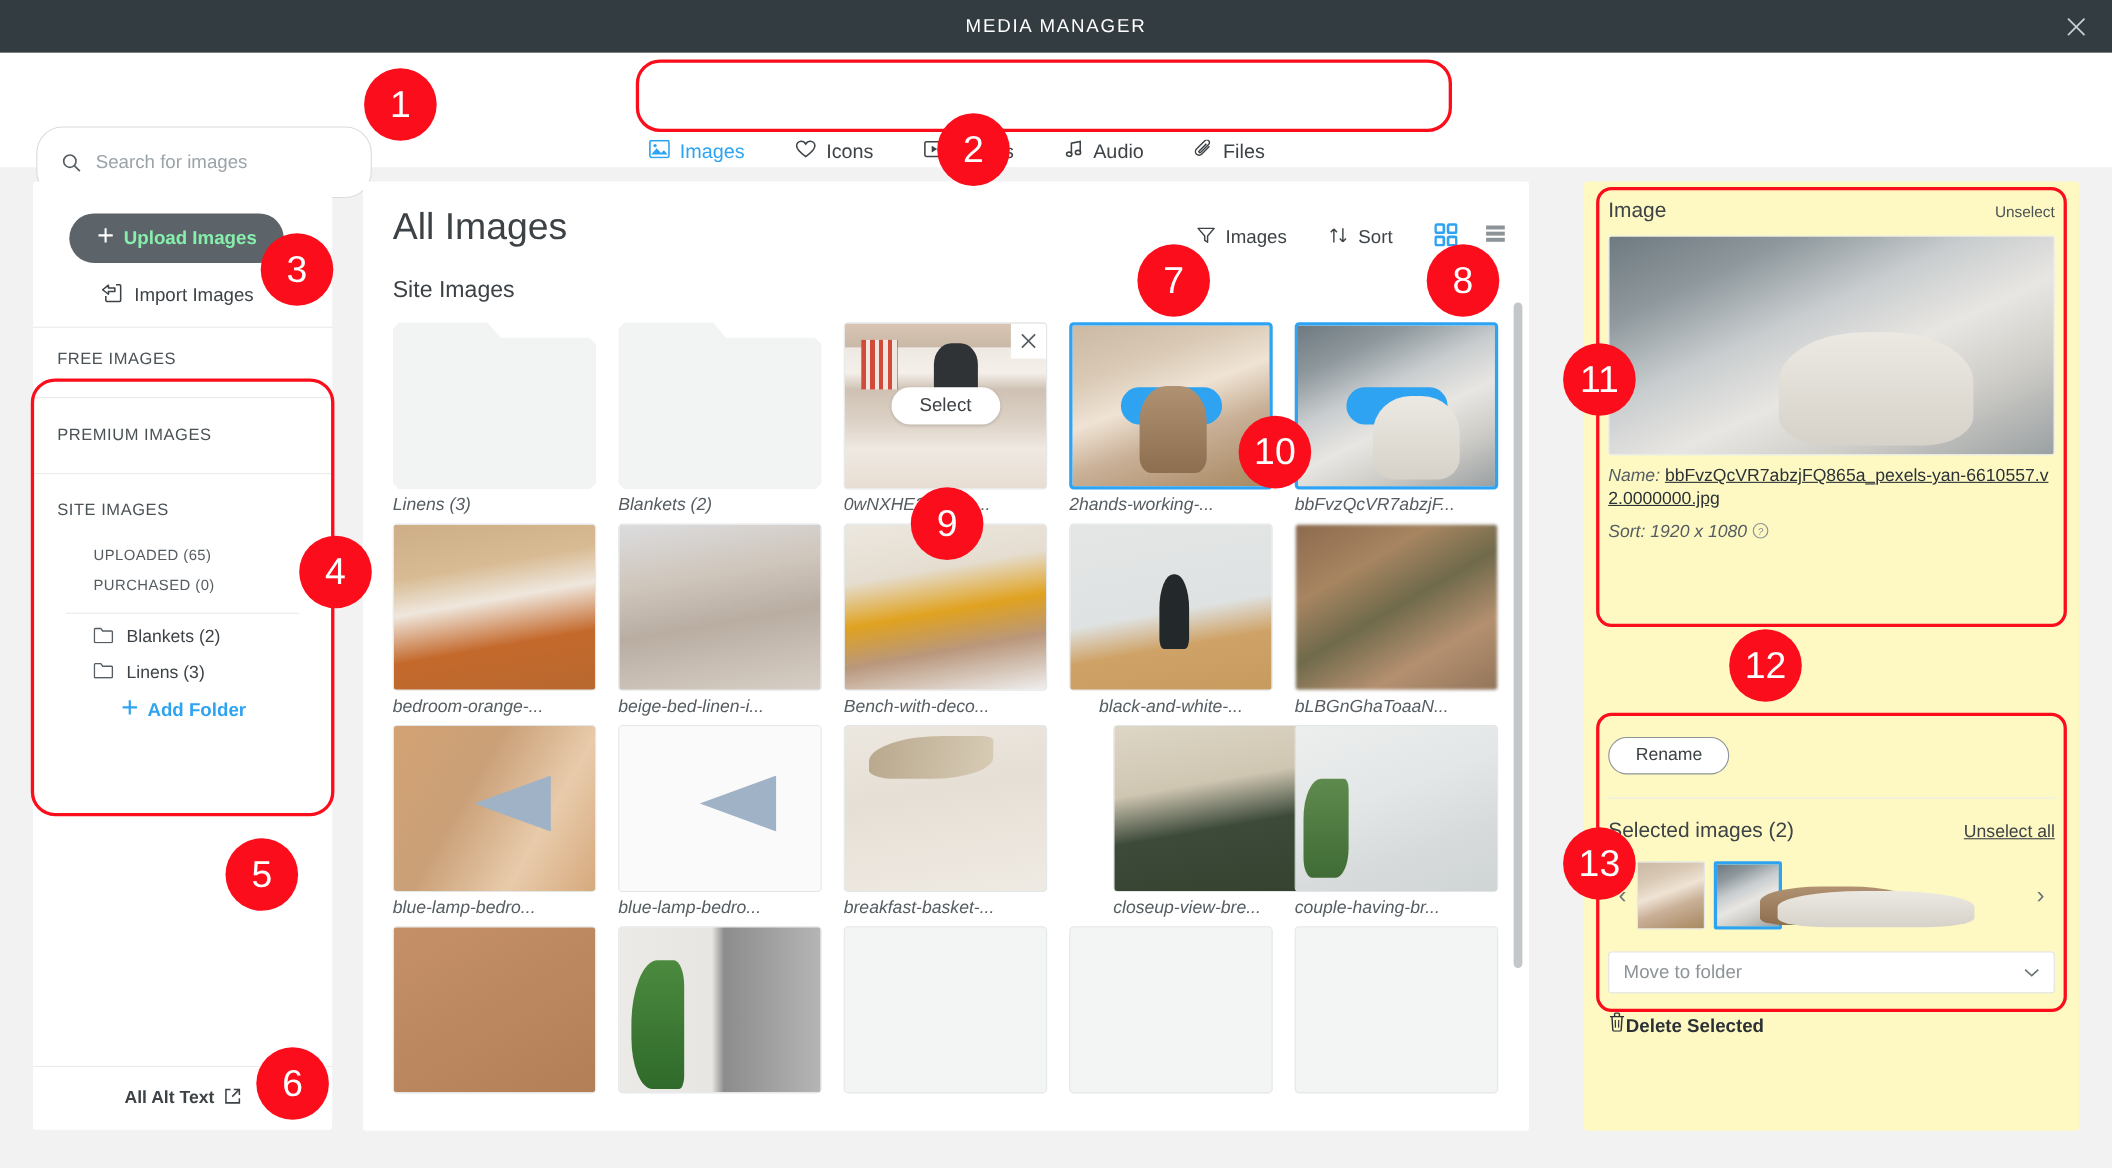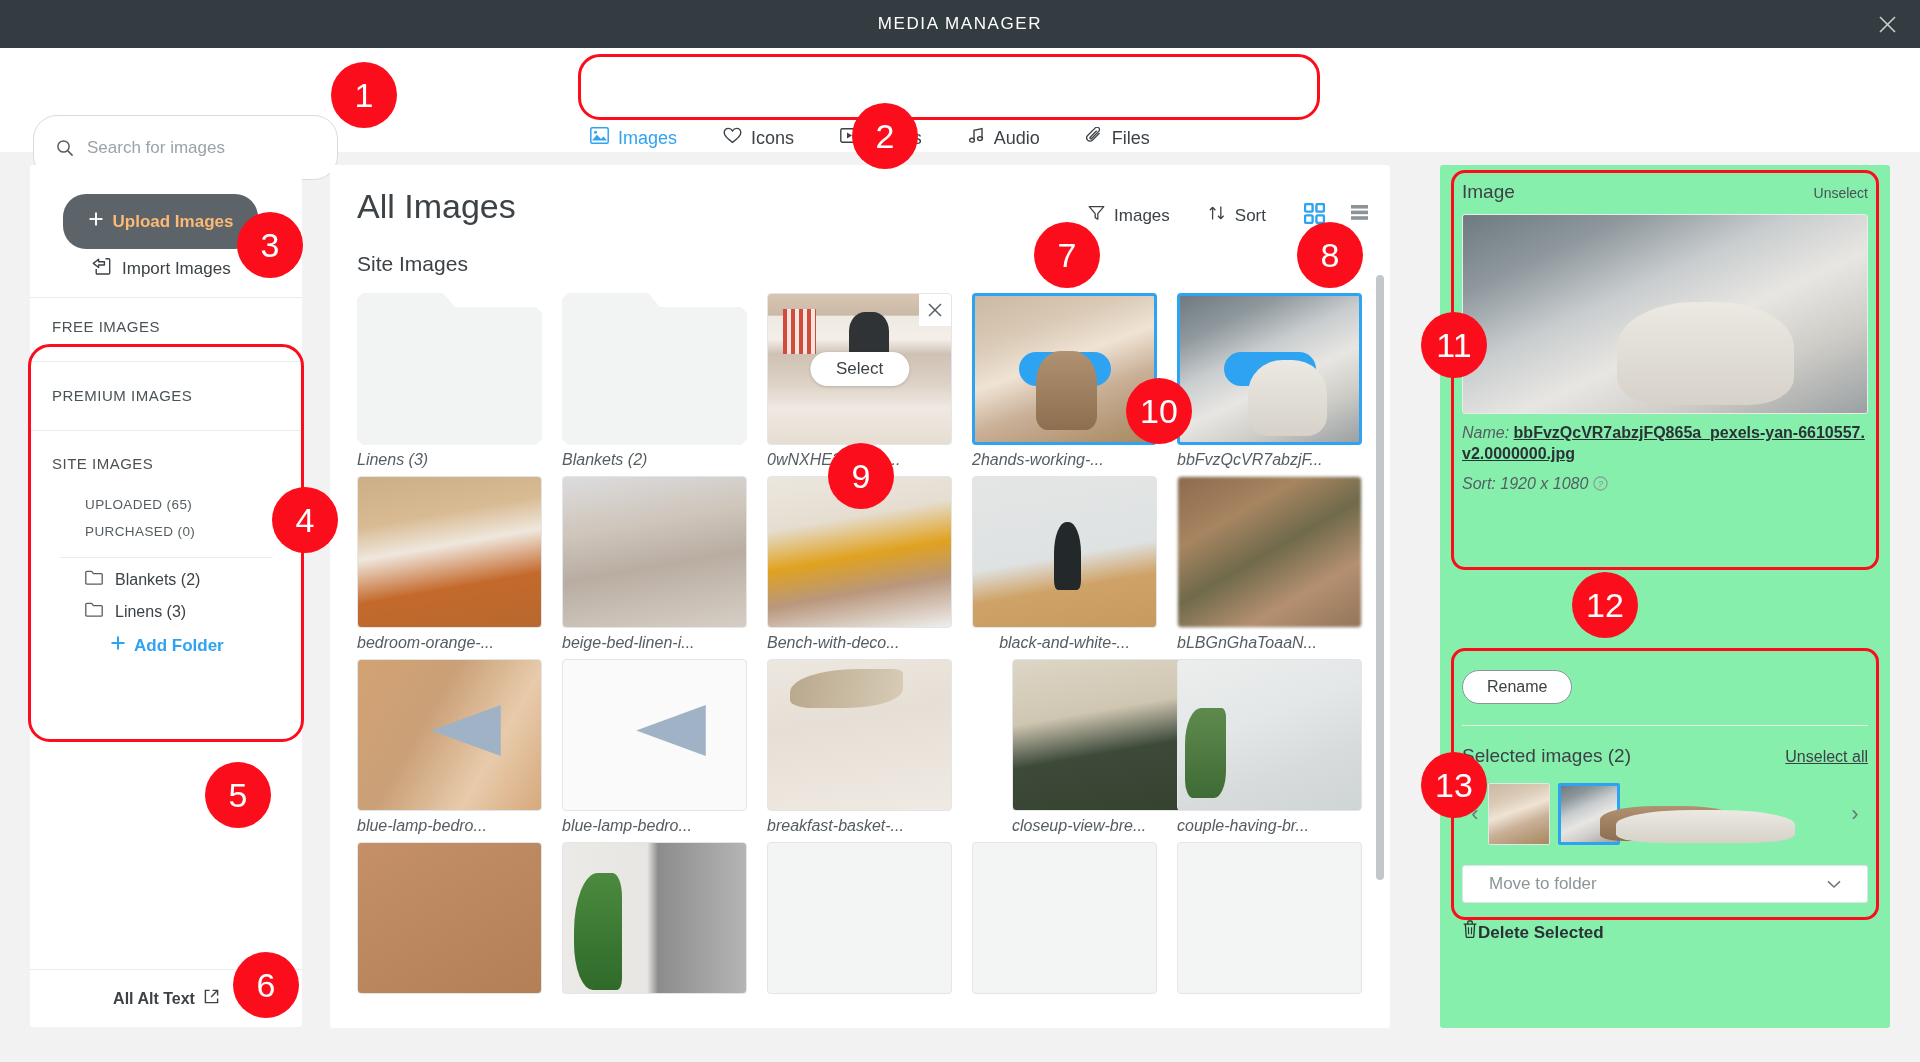--- a/index.html
+++ b/index.html
@@ -44,22 +44,22 @@
   .tab { display:flex; align-items:center; gap:9px; cursor:pointer; font-size:18px; color:#3c4246; }
   .tab.active { color:#2ea3f2; }
   .tab .tlabel { white-space:nowrap; }
 
   
   .sidebar {
     position:absolute; left:30px; top:165px; width:272px; height:862px;
     background:#ffffff; border-radius:3px;
   }
   .upload-btn {
-    position:absolute; left:33px; top:29px; width:195px; height:55px;
-    background:#5c6369; color:#fdba74; border-radius:23px;
+    position:absolute; left:33px; top:29px; width:195px; height:45px;
+    background:#5c6369; color:#86efac; border-radius:23px;
     display:flex; align-items:center; justify-content:center; gap:9px;
     font-size:17px; font-weight:700; cursor:pointer;
   }
   .import-row {
     position:absolute; left:62px; top:92px; display:flex; align-items:center; gap:11px;
     font-size:17px; color:#3c4246; cursor:pointer; font-weight:500;
   }
   .sep { position:absolute; left:0; width:272px; height:1px; background:#e9ebec; }
 
   .navsec { position:absolute; left:0; width:272px; font-size:15px; color:#4a5256;
@@ -118,52 +118,52 @@
     color:#555d62; cursor:pointer;
   }
   .scrollbar {
     position:absolute; right:6px; top:110px; width:8px; height:605px;
     background:#c4c7c9; border-radius:4px; cursor:pointer;
   }
 
   
   .right {
     position:absolute; left:1440px; top:165px; width:450px; height:863px;
-    background:#86efac; border-radius:3px;
+    background:#fef9c3; border-radius:3px;
   }
   .rp-pad { position:absolute; left:22px; top:16px; width:406px; }
   .rp-head { display:flex; align-items:baseline; justify-content:space-between; }
   .rp-head .h { font-size:19px; color:#3c4246; }
   .rp-head .a { font-size:14px; color:#4a5256; cursor:pointer; }
   .preview { margin-top:11px; width:406px; height:200px; border-radius:3px; overflow:hidden;
              border:1px solid #e9ebec; position:relative; }
   .metarow { margin-top:9px; font-size:16px; font-style:italic; color:#555d62; line-height:1.3; }
   .metarow .k { font-style:italic; }
-  .fname { color:#2b3236; font-weight:700; font-style:normal; text-decoration:underline;
+  .fname { color:#2b3236; font-weight:400; font-style:normal; text-decoration:underline;
            word-break:break-all; cursor:pointer; }
   .rename-btn {
     position:absolute; left:22px; top:505px; padding:7px 24px; border:1px solid #8d9498;
     border-radius:17px; font-size:16px; color:#3c4246; background:#fff; cursor:pointer;
   }
   .rp-div { position:absolute; left:22px; top:560px; width:406px; height:1px; background:#e9ebec; }
   .sel-head { position:absolute; left:22px; top:580px; width:406px;
               display:flex; align-items:baseline; justify-content:space-between; }
   .sel-head .h { font-size:19px; color:#3c4246; }
   .sel-head .a { font-size:16px; color:#3c4246; text-decoration:underline; cursor:pointer; }
   .carousel { position:absolute; left:22px; top:617px; width:406px; height:64px;
               display:flex; align-items:center; }
   .arrow { width:26px; display:flex; align-items:center; justify-content:center;
            font-size:22px; color:#6c7479; cursor:pointer; }
   .mini { width:62px; height:62px; border-radius:2px; overflow:hidden; margin-right:8px;
           border:1px solid #e3e6e7; }
   .mini.active { border:3px solid #2ea3f2; }
   .movesel {
     position:absolute; left:22px; top:700px; width:406px; height:38px;
     border:1px solid #dfe3e5; border-radius:3px; background:#fff;
-    display:flex; align-items:center; padding:0 26px; justify-content:space-between;
+    display:flex; align-items:center; padding:0 13px; justify-content:space-between;
     font-size:17px; color:#8d9498; cursor:pointer;
   }
   .delsel { position:absolute; left:22px; top:755px; display:flex; align-items:flex-end; 
             font-size:17px; color:#2b3236; font-weight:700; cursor:pointer; }
 
   
   .ann-box { position:absolute; border:3px solid #fc0d1b; border-radius:22px; pointer-events:none; }
   .badge {
     position:absolute; background:#fc0d1b; color:#fff; border-radius:50%;
     display:flex; align-items:center; justify-content:center;

